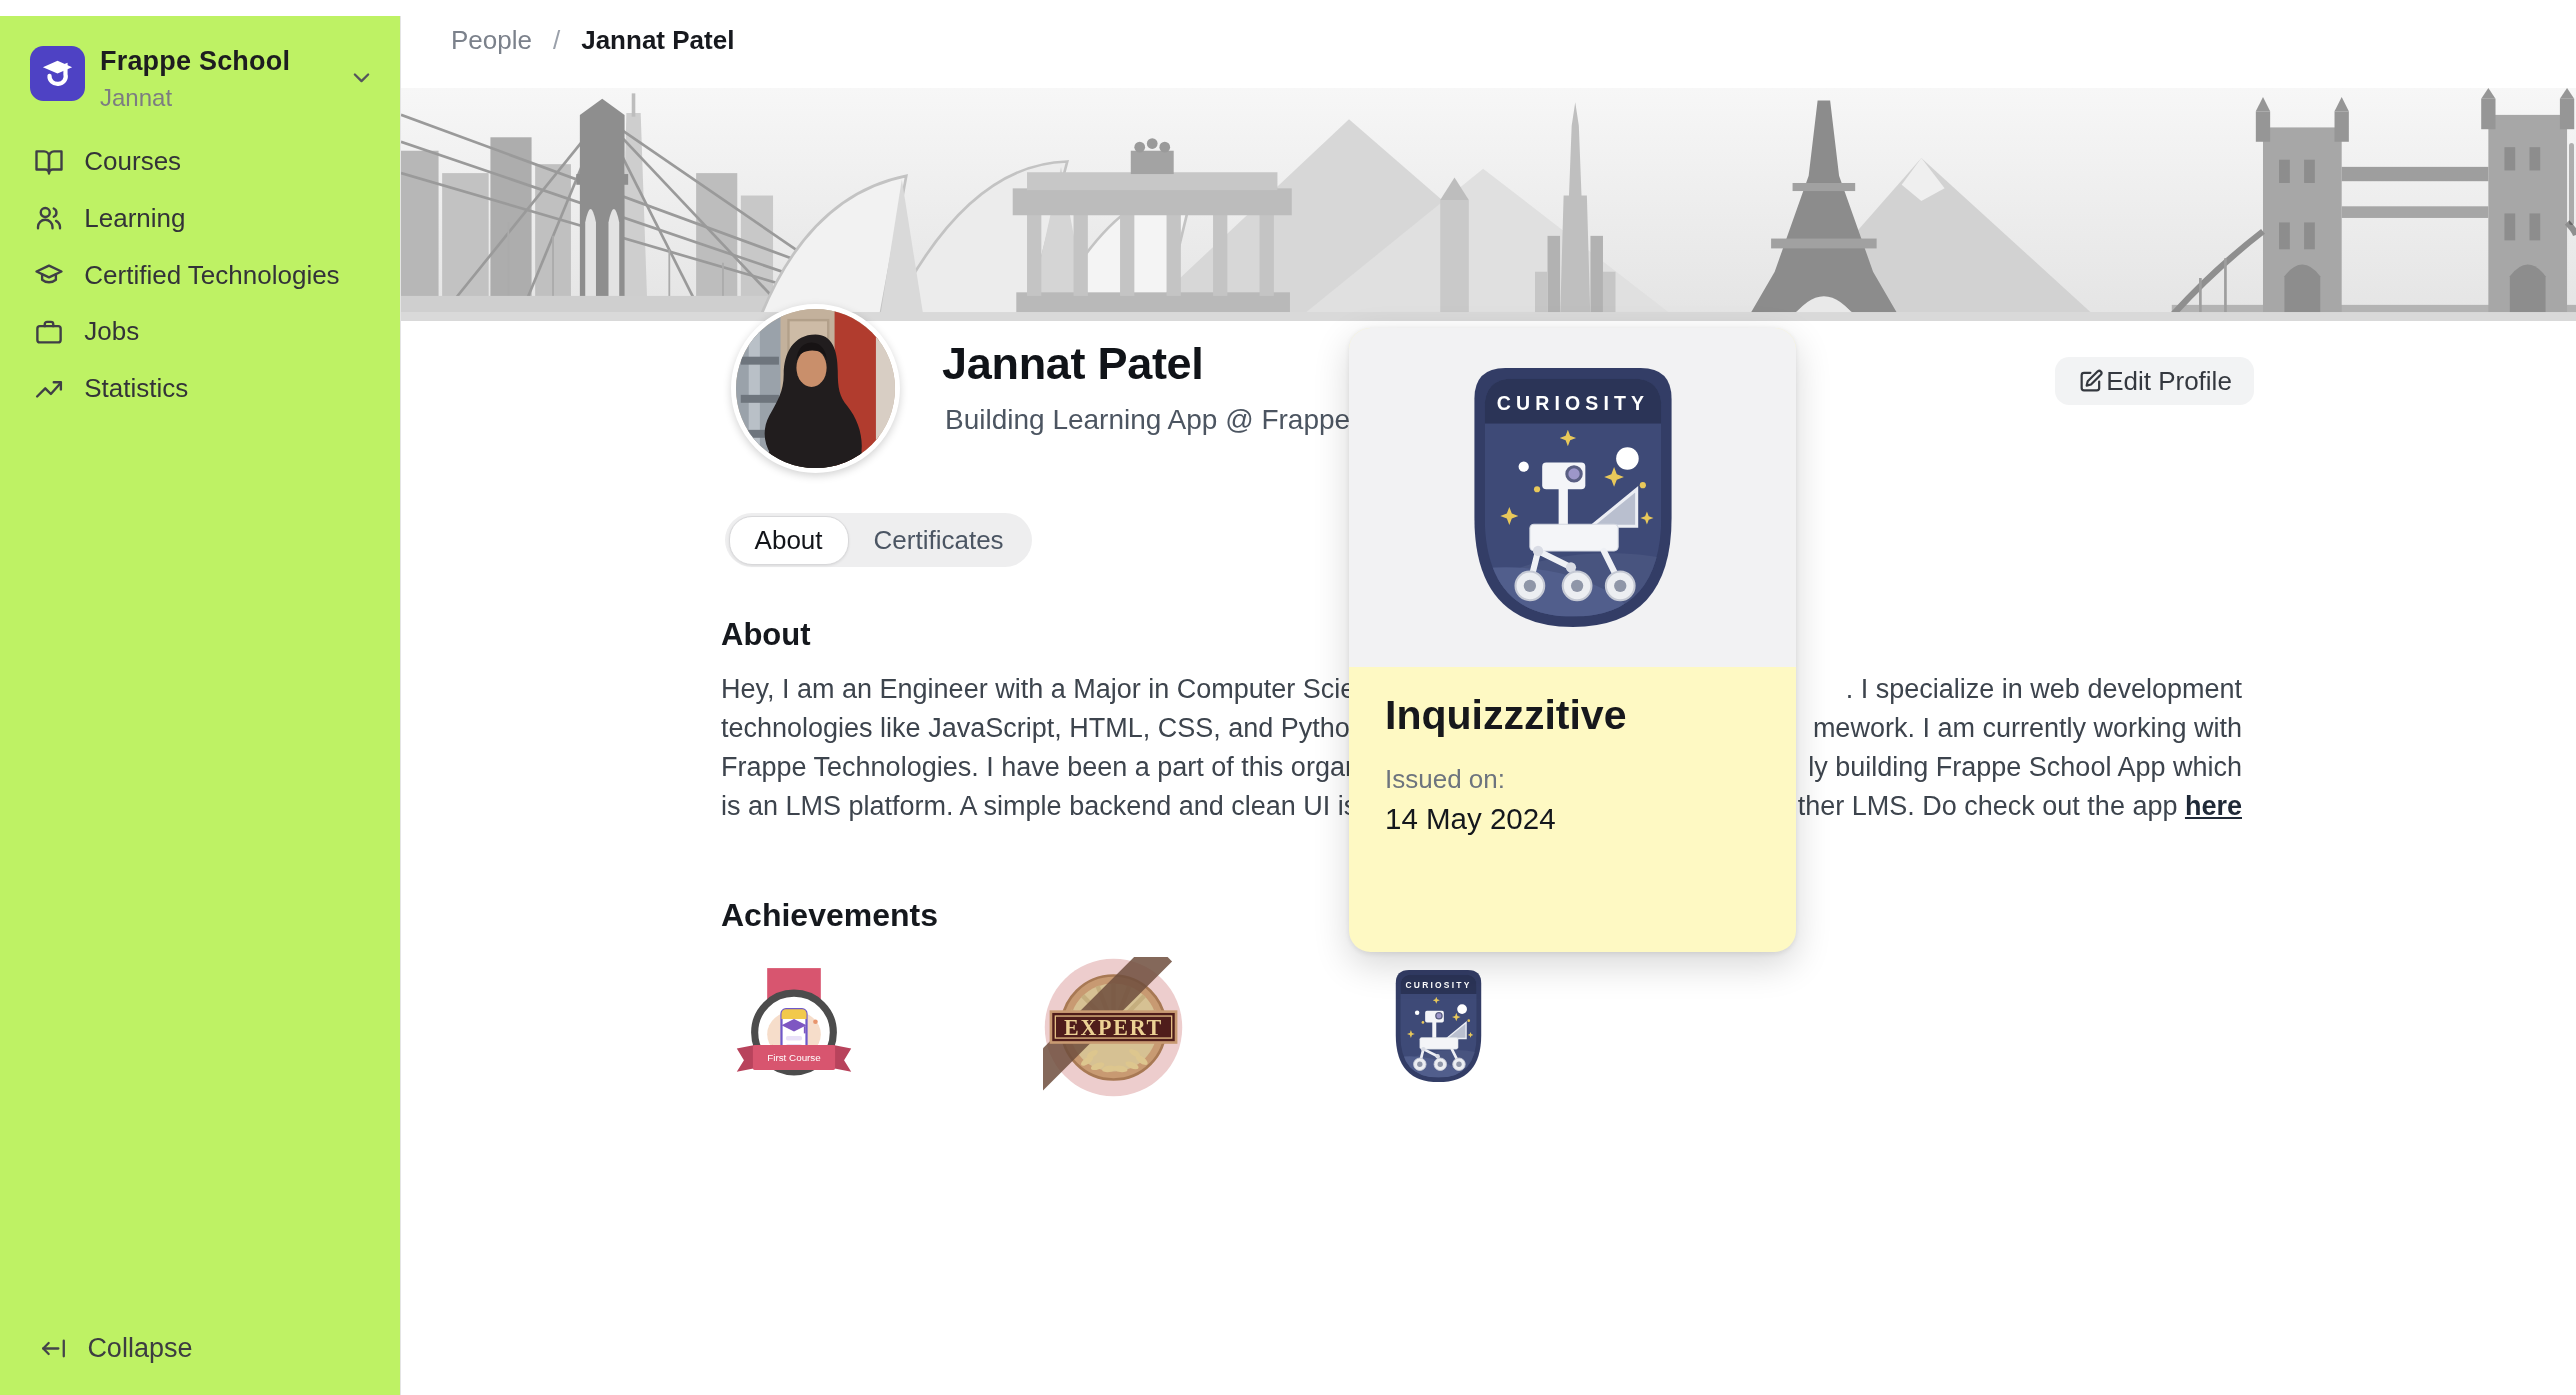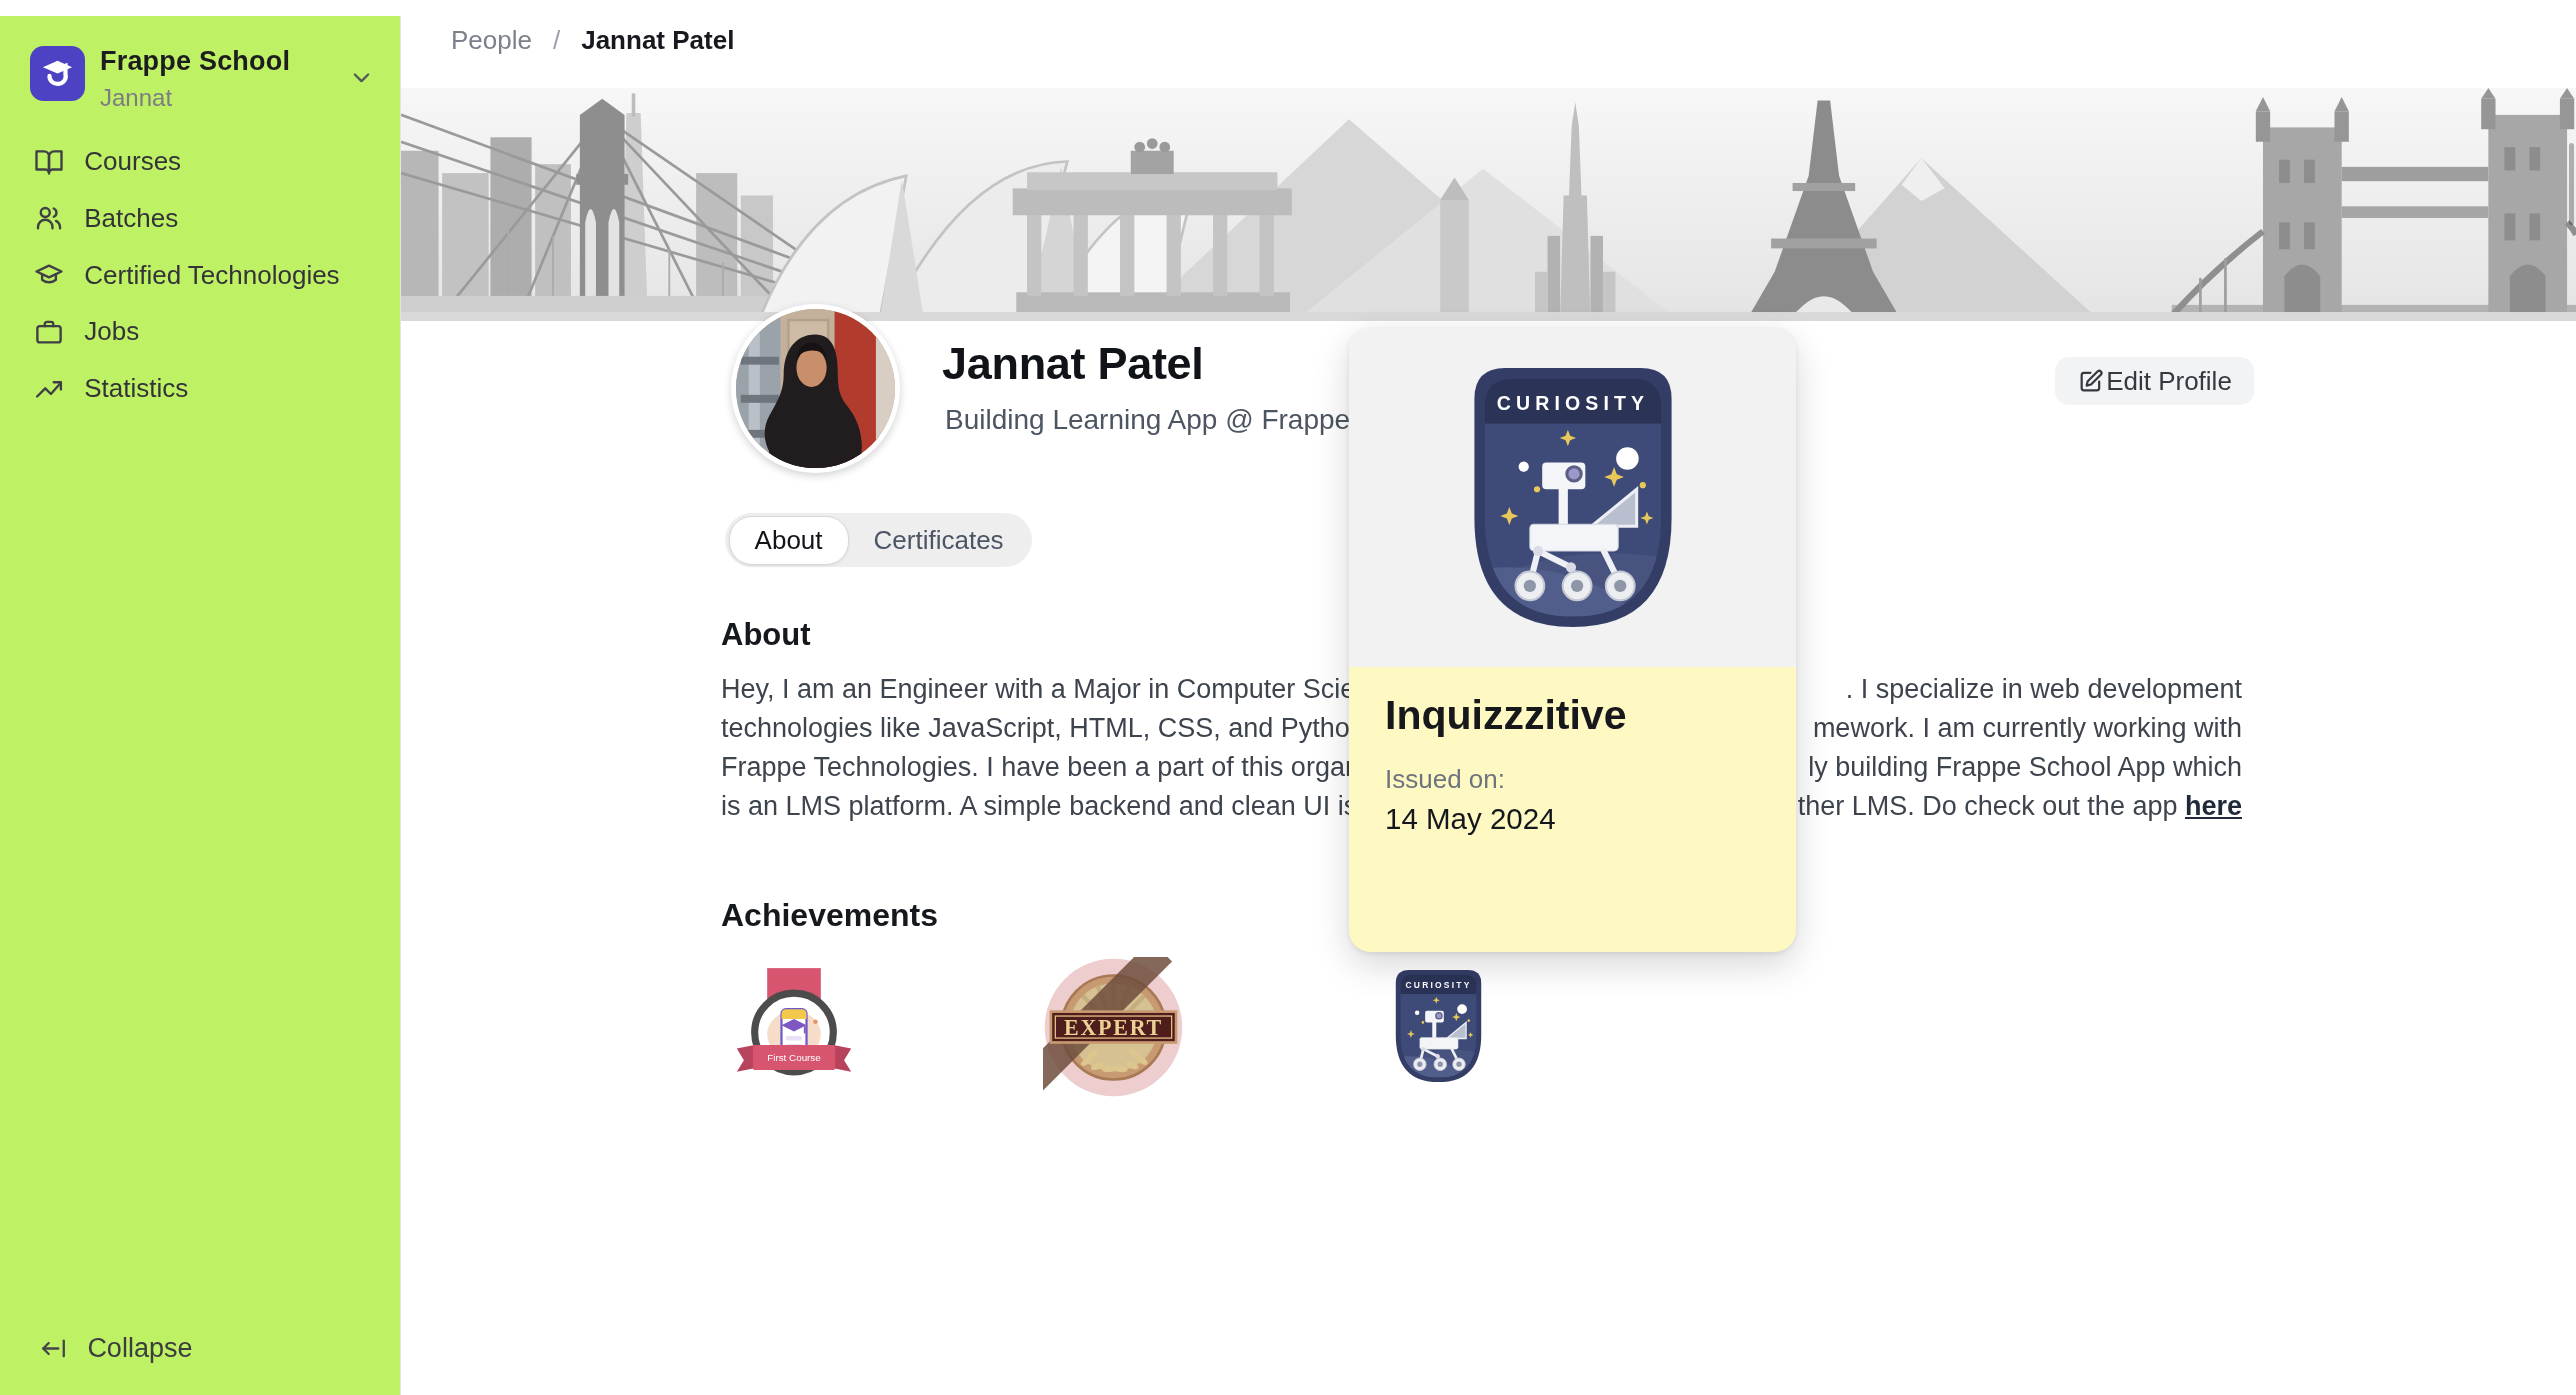--- a/index.html
+++ b/index.html
@@ -131,21 +131,21 @@
           </svg>
         <span class="nav-label">Courses</span>
       </div>
       <div class="nav-item">
         <svg class="lin nav-ico" viewBox="0 0 24 24">
             <circle cx="9" cy="7.6" r="3.6"></circle>
             <path d="M3.2 20.2v-1a5.8 5.8 0 0 1 11.6 0v1"></path>
             <path d="M15.8 4.4a3.6 3.6 0 0 1 0 6.6"></path>
             <path d="M17.6 14.3a5.8 5.8 0 0 1 3.2 4.9v1"></path>
           </svg>
-        <span class="nav-label">Batches</span>
+        <span class="nav-label">Learning</span>
       </div>
       <div class="nav-item">
         <svg class="lin nav-ico" viewBox="0 0 24 24">
             <path d="M12 4.5 22 9.2 12 13.9 2 9.2Z"></path>
             <path d="M6.5 11.4v4.4c3.2 2.7 7.8 2.7 11 0v-4.4"></path>
           </svg>
         <span class="nav-label">Certified Technologies</span>
       </div>
       <div class="nav-item">
         <svg class="lin nav-ico" viewBox="0 0 24 24">

